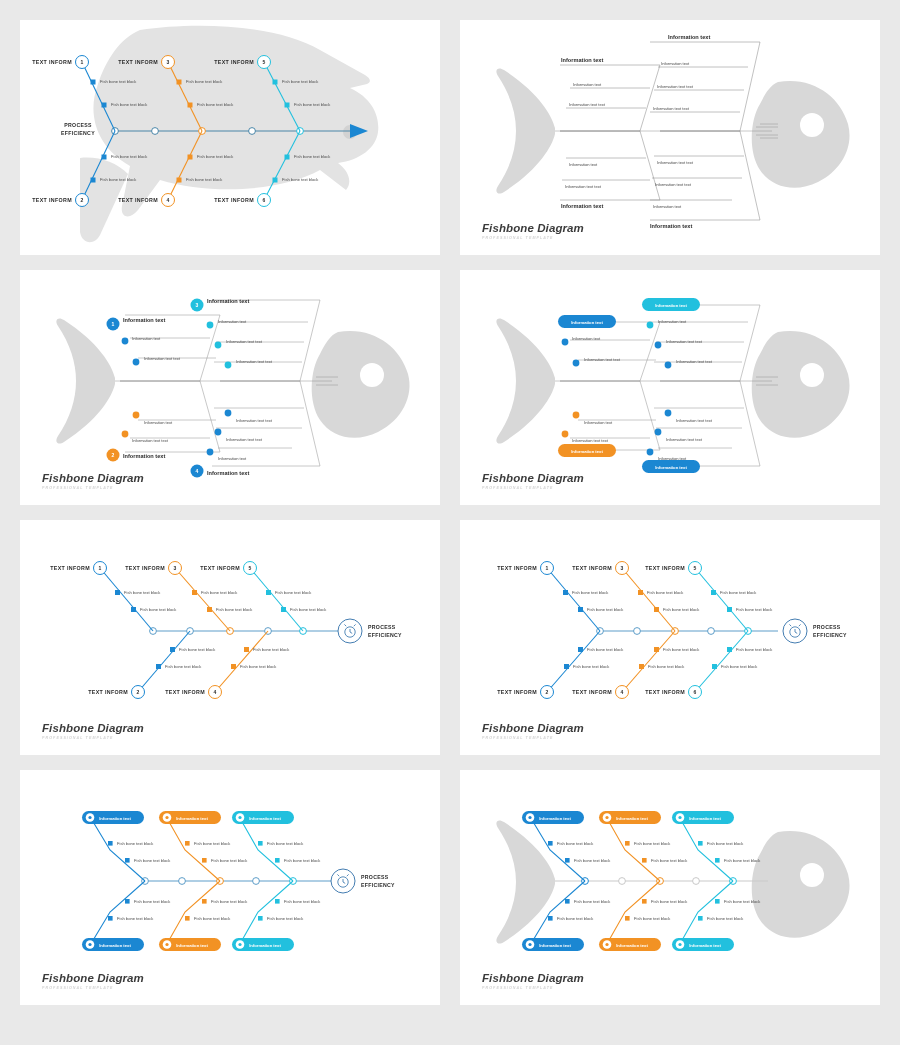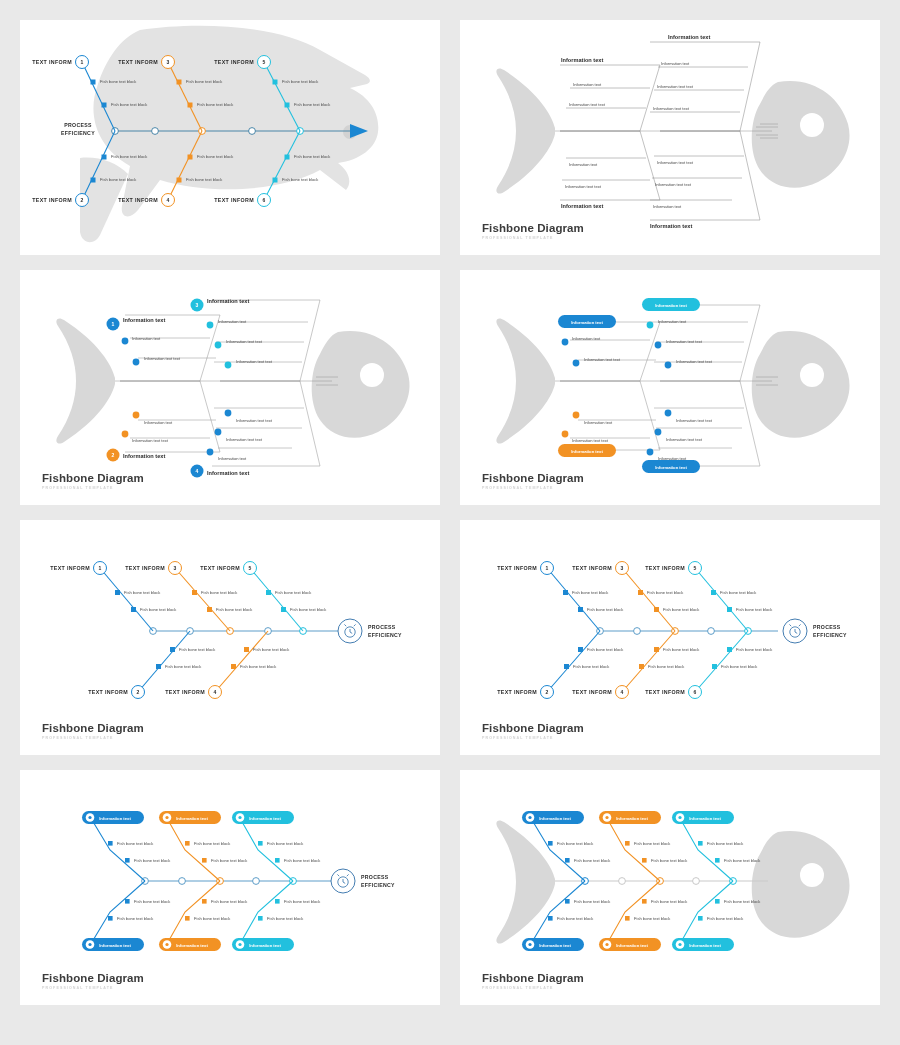--- a/index.html
+++ b/index.html
@@ -26,20 +26,21 @@
     overflow:hidden;
   }
   .canvas{position:absolute;inset:0;}
   .canvas svg{display:block;width:100%;height:100%;}
 
   
   .caption{
     position:absolute;
     left:22px;bottom:14px;
     line-height:1;
+    font-style:italic;
   }
   .caption .title{
     font-size:11.5px;
     font-weight:600;
     color:#3b3b3b;
     letter-spacing:.1px;
     display:block;
   }
   .caption .sub{
     font-size:3.6px;

